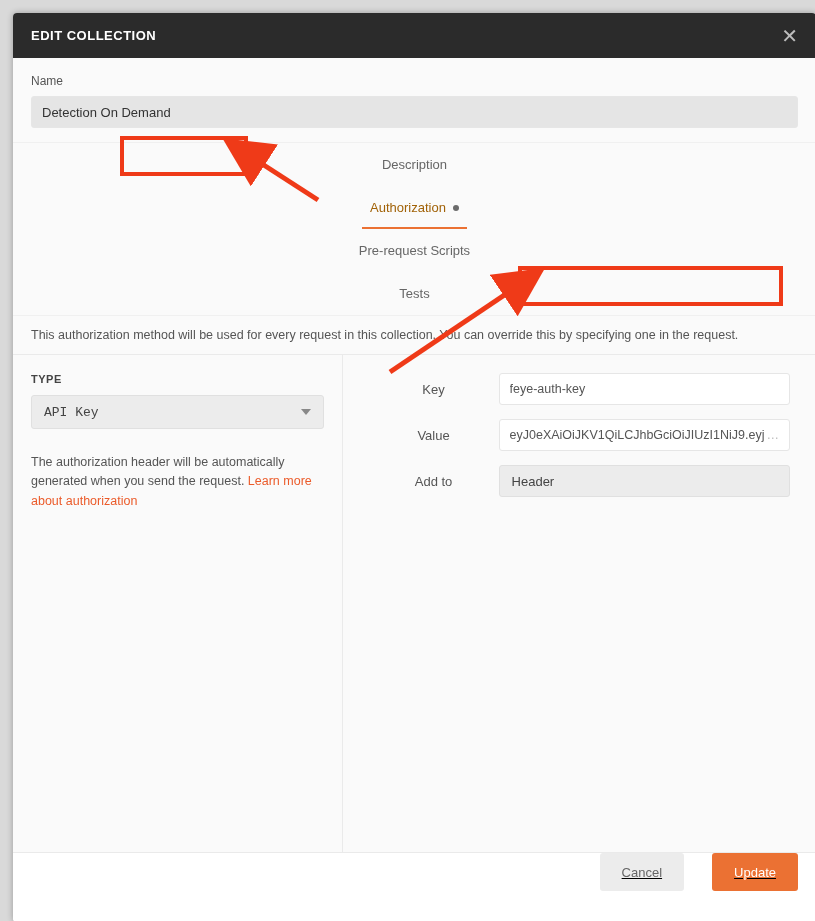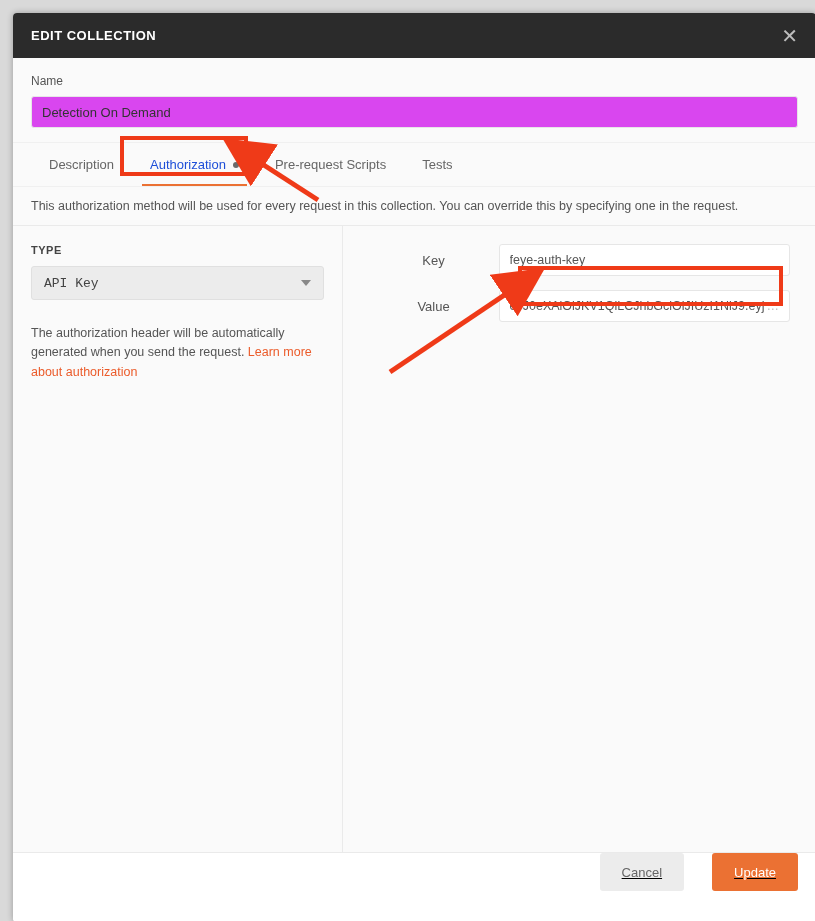--- a/index.html
+++ b/index.html
@@ -14,25 +14,25 @@
     background: #2b2b2b; color: #fff; height: 45px; display: flex;
     align-items: center; justify-content: space-between; padding: 0 18px;
   }
   .modal-title { font-size: 13px; font-weight: 600; letter-spacing: 0.5px; }
   .close-btn { color: #bdbdbd; font-size: 20px; cursor: pointer; background: none; border: none; line-height: 1; }
   .modal-body { flex: 1; display: flex; flex-direction: column; overflow: hidden; background: #fafafa; }
   .name-section { padding: 16px 18px 14px; border-bottom: 1px solid #f0f0f0; }
   .name-label { font-size: 12px; color: #555; margin-bottom: 8px; display: block; }
   .name-input {
     width: 100%; height: 32px; border: 1px solid #e6e6e6; border-radius: 3px;
-    padding: 0 10px; font-size: 13px; color: #333; background: #d946ef;
+    padding: 0 10px; font-size: 13px; color: #333; background: #e5e5e5;
   }
-  .tabs-row { display: flex; padding: 0 18px; position: relative; border-bottom: 1px solid #f0f0f0; }
+  .tabs-row { display: flex; align-items: center; padding: 0 18px; position: relative; border-bottom: 1px solid #f0f0f0; flex-direction: column; }
   .tab { padding: 14px 18px; font-size: 13px; color: #666; cursor: pointer; position: relative; display: flex; align-items: center; }
-  .tab.active { color: #1d4ed8; }
+  .tab.active { color: #a16207; }
   .tab.active::after { content: ""; position: absolute; left: 10px; right: 10px; bottom: 0; height: 2px; background: #eb7133; }
   .tab .dot { width: 6px; height: 6px; background: #6b6b6b; border-radius: 50%; margin-left: 7px; display: inline-block; }
   .help-row { padding: 12px 18px; font-size: 12.5px; color: #555; border-bottom: 1px solid #eaeaea; }
   .config-area { flex: 1; display: flex; overflow: hidden; }
   .left-pane { width: 348px; border-right: 1px solid #eaeaea; padding: 18px; }
   .right-pane { flex: 1; padding: 18px 26px; }
   .type-label { font-size: 11px; font-weight: 700; color: #444; letter-spacing: 0.5px; text-transform: uppercase; }
   .select {
     margin-top: 10px; width: 100%; height: 34px; background: #ececec;
     border: 1px solid #e0e0e0; border-radius: 3px; display: flex;
@@ -127,20 +127,27 @@
             <div class="lbl">Key</div>
             <input class="text-input" type="text" value="feye-auth-key" style="">
           </div>
           <div class="form-row">
             <div class="lbl">Value</div>
             <div class="text-input" style="display:flex;align-items:center;">
               <span style="overflow:hidden;text-overflow:ellipsis;white-space:nowrap;">eyJ0eXAiOiJKV1QiLCJhbGciOiJIUzI1NiJ9.eyj</span>
                 <span class="truncated">…</span>
             </div>
           </div>
+          <div class="form-row">
+            <div class="lbl">Add to</div>
+            <div class="addto-select">
+              <span>Header</span>
+              <span class="caret"></span>
+            </div>
+          </div>
         </div>
       </div>
 
     </div>
 
     <div class="modal-footer">
       <button class="btn btn-cancel">Cancel</button>
       <button class="btn btn-update">Update</button>
     </div>
 

